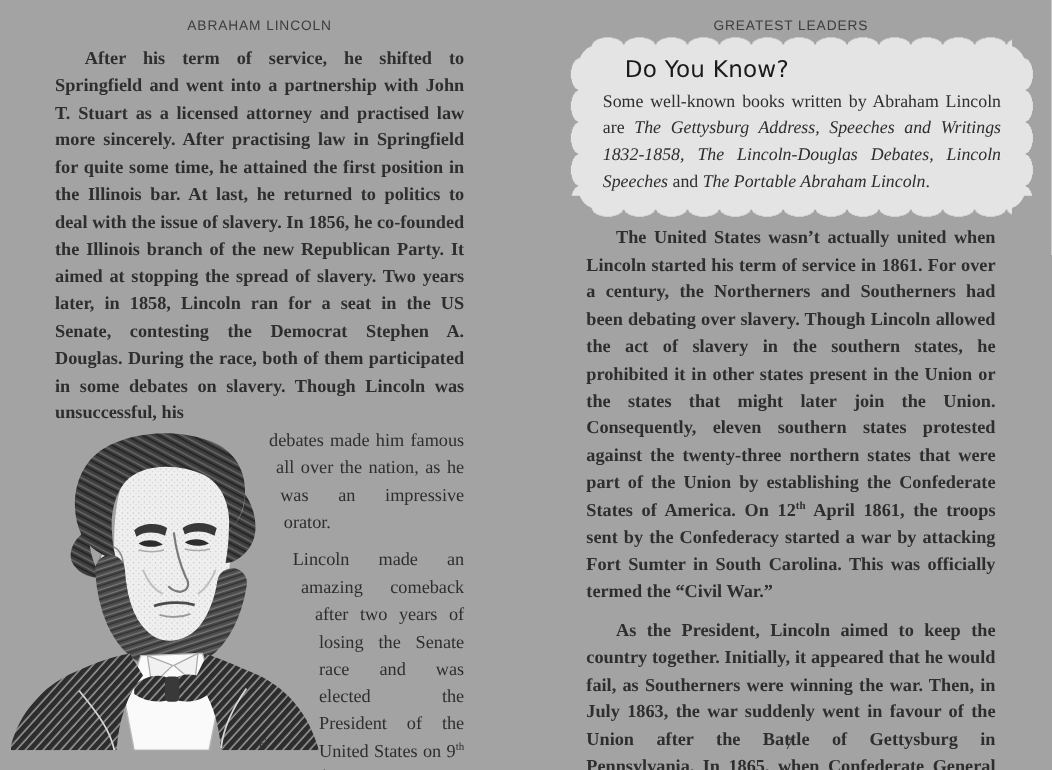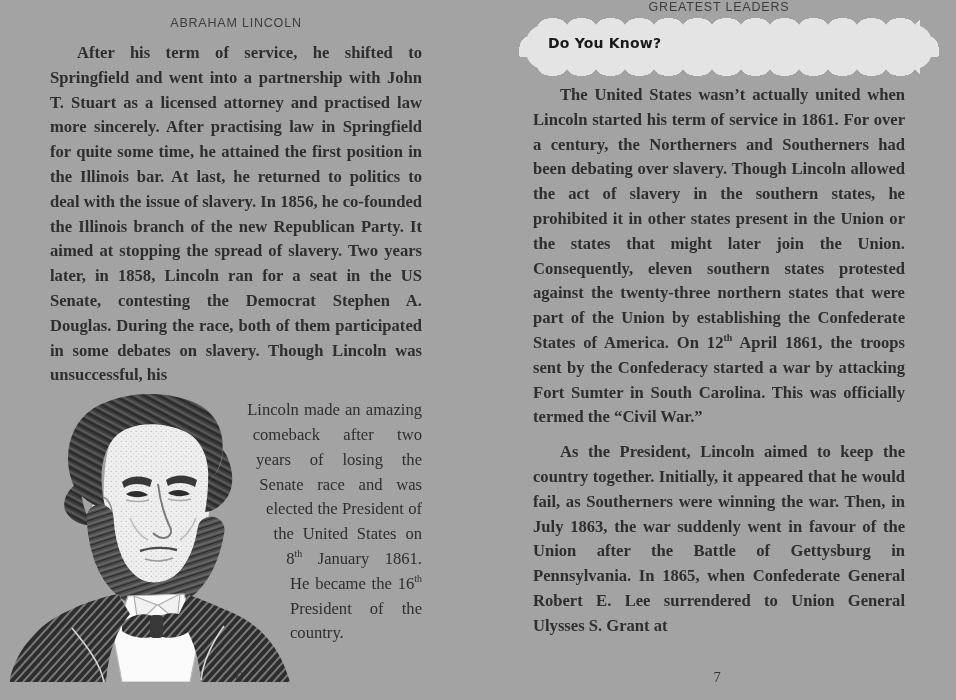--- a/index.html
+++ b/index.html
@@ -2,21 +2,21 @@
 <html><head>
 <meta charset="utf-8">
 <style>
   * { margin: 0; padding: 0; box-sizing: border-box; }
   html, body { width: 956px; height: 700px; background: #ffffff; overflow: hidden; }
   body { font-family: "Liberation Serif", serif; color: #2f2f2f; }
 
   .spread { display: flex; width: 956px; height: 700px; background: #a3a3a3; }
   .page { position: relative; width: 478px; height: 700px; }
   .page-left  { padding: 16px 56px 0 50px; }
-  .page-right { padding: 0 51px 0 55px; }
+  .page-right { padding: 16px 51px 0 55px; }
 
   .running-head {
     text-align: center;
     font-family: "Liberation Sans", sans-serif;
     font-size: 12.5px;
     letter-spacing: 0.8px;
     color: #3d3d3d;
     margin-bottom: 11px;
   }
 
@@ -77,25 +77,26 @@
     width: 16px;
     background-image: radial-gradient(closest-side, #e4e4e4 98%, rgba(0,0,0,0) 100%);
     background-size: 16px 29px;
     background-repeat: repeat-y;
   }
   .scallop-left  { left: -7px; }
   .scallop-right { right: -7px; }
 
   .didyouknow-title {
     font-family: "DejaVu Sans", sans-serif;
-    font-weight: bold;
-    font-size: 14px;
+    font-weight: normal;
+    font-size: 21px;
     color: #1a1a1a;
     letter-spacing: 0.2px;
     margin-bottom: 5px;
+    margin-left: 20px;
   }
   .didyouknow-body {
     font-size: 16.2px;
     line-height: 24.2px;
     text-align: justify;
     color: #2e2e2e;
   }
 </style>
 </head>
 <body>
@@ -167,33 +168,35 @@
         <path d="M182,231 C172,222 157,221 149,227 L149,246 C159,250 174,247 182,239 Z" fill="url(#pCoat)"></path>
         <rect x="140" y="225" width="13" height="23" rx="4" fill="#393939"></rect>
 
         <path d="M0,292 L0,288 C8,258 28,234 58,221 C76,212 96,206 108,204 L120,224 C106,240 98,264 96,292 Z" fill="url(#pCoat)"></path>
         <path d="M280,292 L278,286 C268,254 246,231 216,220 C200,213 186,207 178,205 L168,226 C182,244 189,266 191,292 Z" fill="url(#pCoat)"></path>
         <path d="M62,238 C80,260 90,274 94,292" stroke="#d6d6d6" stroke-width="1.6" fill="none"></path>
         <path d="M214,236 C200,256 193,272 191,290" stroke="#d6d6d6" stroke-width="1.6" fill="none"></path>
       </svg>
     </div>
 
-
-    <p class="body-text spaced"><span>Lincoln made an amazing comeback after two years of losing the Senate race and was elected the President of the United States on 8</span><sup>th</sup><span> January 1861. He became the 16</span><sup>th</sup><span> President of the country.</span></p>
+    <p class="body-text">debates made him famous all over the nation, as he was an impressive orator.</p>
+
+    <p class="body-text spaced"><span>Lincoln made an amazing comeback after two years of losing the Senate race and was elected the President of the United States on 9</span><sup>th</sup><span> January 1861. He became the 16</span><sup>th</sup><span> President of the country.</span></p>
 
     <div class="page-number">6</div>
   </div>
 
   <div class="page page-right">
     <div class="running-head">GREATEST LEADERS</div>
 
     <div class="didyouknow">
       <div class="scallop-side scallop-left"></div>
       <div class="scallop-side scallop-right"></div>
       <div class="didyouknow-title">Do You Know?</div>
+      <div class="didyouknow-body"><span>Some well-known books written by Abraham Lincoln are </span><i>The Gettysburg Address, Speeches and Writings 1832-1858, The Lincoln-Douglas Debates, Lincoln Speeches</i><span> and </span><i>The Portable Abraham Lincoln</i><span>.</span></div>
     </div>
 
     <p class="body-text indent"><span>The United States wasn’t actually united when Lincoln started his term of service in 1861. For over a century, the Northerners and Southerners had been debating over slavery. Though Lincoln allowed the act of slavery in the southern states, he prohibited it in other states present in the Union or the states that might later join the Union. Consequently, eleven southern states protested against the twenty-three northern states that were part of the Union by establishing the Confederate States of America. On 12</span><sup>th</sup><span> April 1861, the troops sent by the Confederacy started a war by attacking Fort Sumter in South Carolina. This was officially termed the “Civil War.”</span></p>
 
     <p class="body-text indent spaced">As the President, Lincoln aimed to keep the country together. Initially, it appeared that he would fail, as Southerners were winning the war. Then, in July 1863, the war suddenly went in favour of the Union after the Battle of Gettysburg in Pennsylvania. In 1865, when Confederate General Robert E. Lee surrendered to Union General Ulysses S. Grant at</p>
 
     <div class="page-number">7</div>
   </div>
 
 </div>

